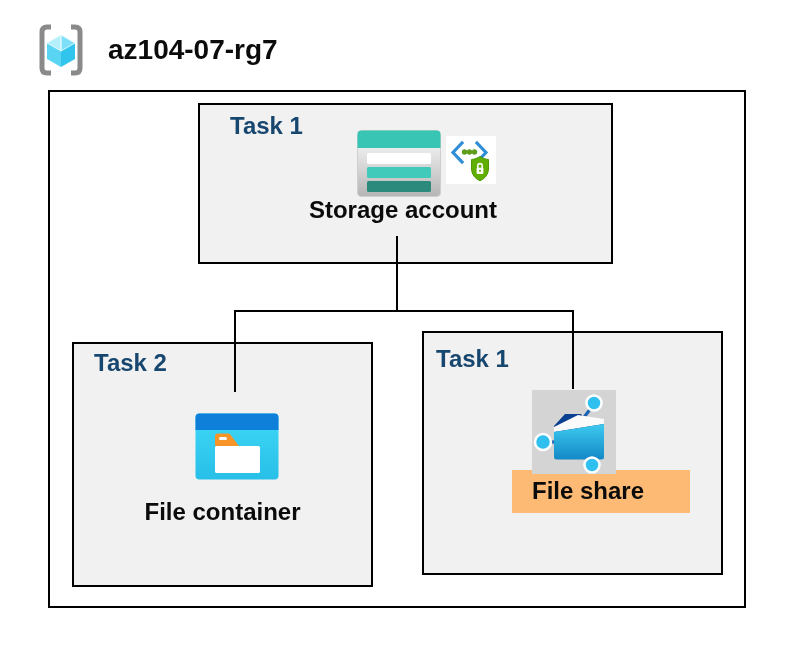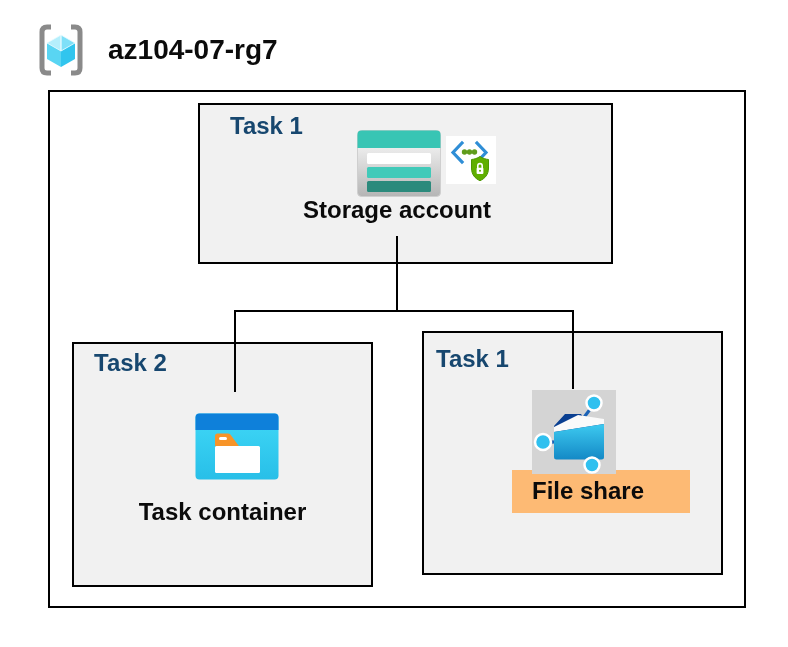--- a/index.html
+++ b/index.html
@@ -21,21 +21,21 @@
   .task2{left:72px;top:342px;width:301px;height:245px;}
   .task3{left:422px;top:331px;width:301px;height:244px;}
   .task-label{position:absolute;font-size:24px;color:#17476f;line-height:1.1;}
   .t1-label{left:30px;top:8px;text-align:center;}
   .t2-label{left:20px;top:6px;}
   .t3-label{left:12px;top:13px;}
   .item-label{position:absolute;font-size:24px;color:#0b0b0b;line-height:1.1;}
   
   .storage-icon{position:absolute;left:157px;top:25px;width:84px;height:67px;}
   .secure-icon{position:absolute;left:246px;top:31px;width:50px;height:48px;}
-  .storage-label{left:97px;top:92px;width:200px;text-align:center;}
+  .storage-label{left:97px;top:92px;width:200px;text-align:right;}
   
   .blob-icon{position:absolute;left:121px;top:69px;width:84px;height:67px;}
   .blob-label{left:0;top:155px;width:100%;text-align:center;}
   
   .fs-square{position:absolute;left:108px;top:57px;width:84px;height:84px;background:#d4d4d4;}
   .fs-icon{position:absolute;left:0;top:0;width:84px;height:84px;}
   .fs-band{position:absolute;left:88px;top:137px;width:178px;height:43px;background:#fdba74;
     display:flex;align-items:center;justify-content:center;}
   .fs-label{position:static;padding-right:26px;}
   
@@ -109,21 +109,21 @@
             <stop offset="1" stop-color="#28bfe8"></stop>
         </linearGradient>
       </defs>
       <rect x="0.5" y="0.5" width="83" height="66" rx="4" fill="url(#bg1)"></rect>
       <path d="M0.5 17 V4.5 a4 4 0 0 1 4 -4 h75 a4 4 0 0 1 4 4 V17 Z" fill="#0e80da"></path>
       <path d="M20 33 v-10 a2.5 2.5 0 0 1 2.5 -2.5 h10.5 a3 3 0 0 1 2.3 1.1 l8.6 11.4 z" fill="#f79428"></path>
       <rect x="24" y="24" width="8" height="3" rx="1.5" fill="#ffffff"></rect>
       <rect x="20" y="33" width="45" height="27" rx="1.5" fill="#ffffff"></rect>
     </svg>
 
-    <span class="item-label blob-label">Task container</span>
+    <span class="item-label blob-label">File container</span>
   </section>
 
   <section class="task-box task3">
     <span class="task-label t3-label">Task 1</span>
 
     <div class="fs-band">
       <span class="item-label fs-label">File share</span>
     </div>
 
     <div class="fs-square">

